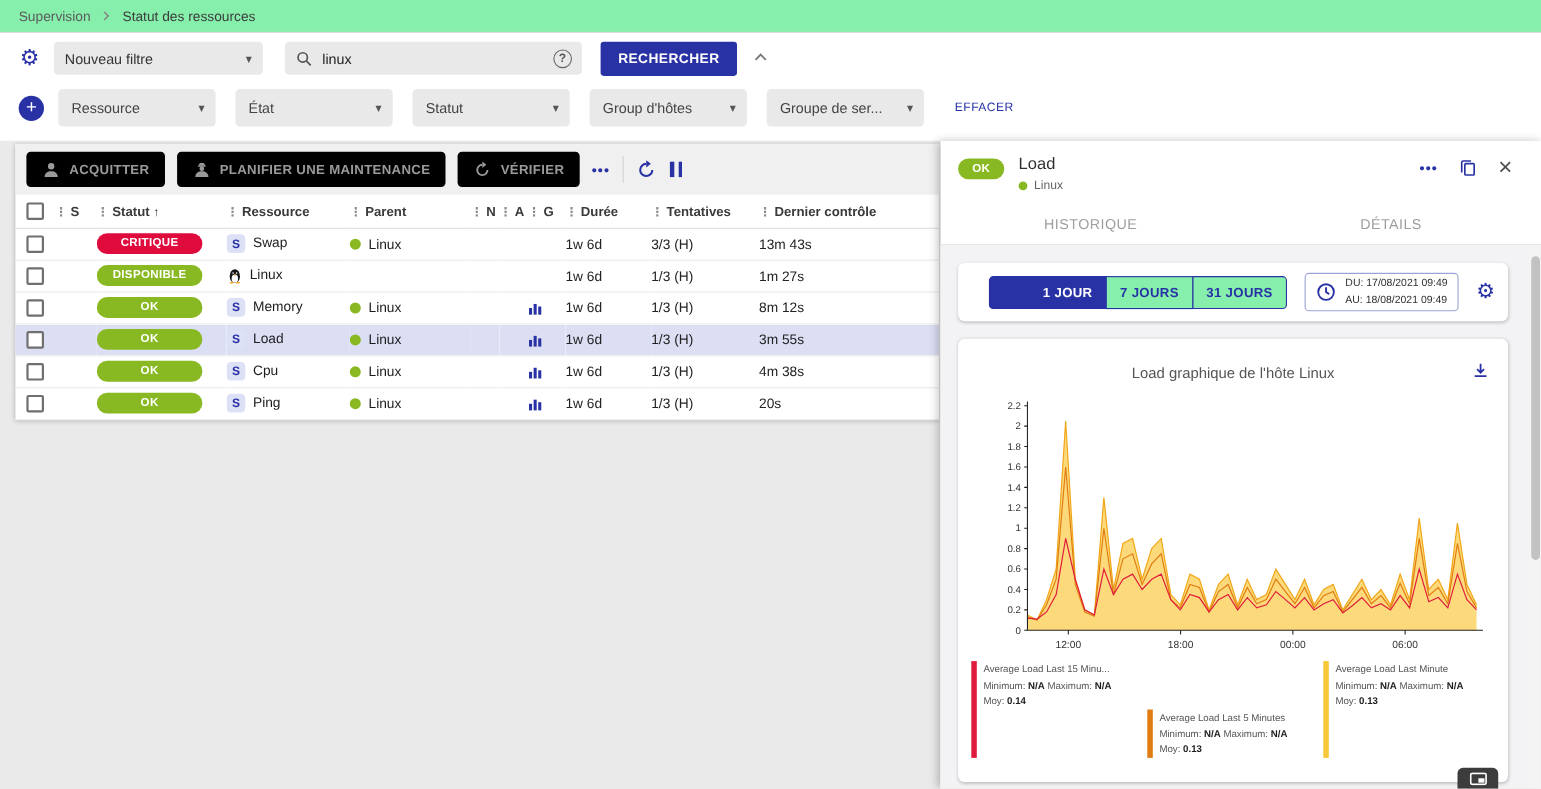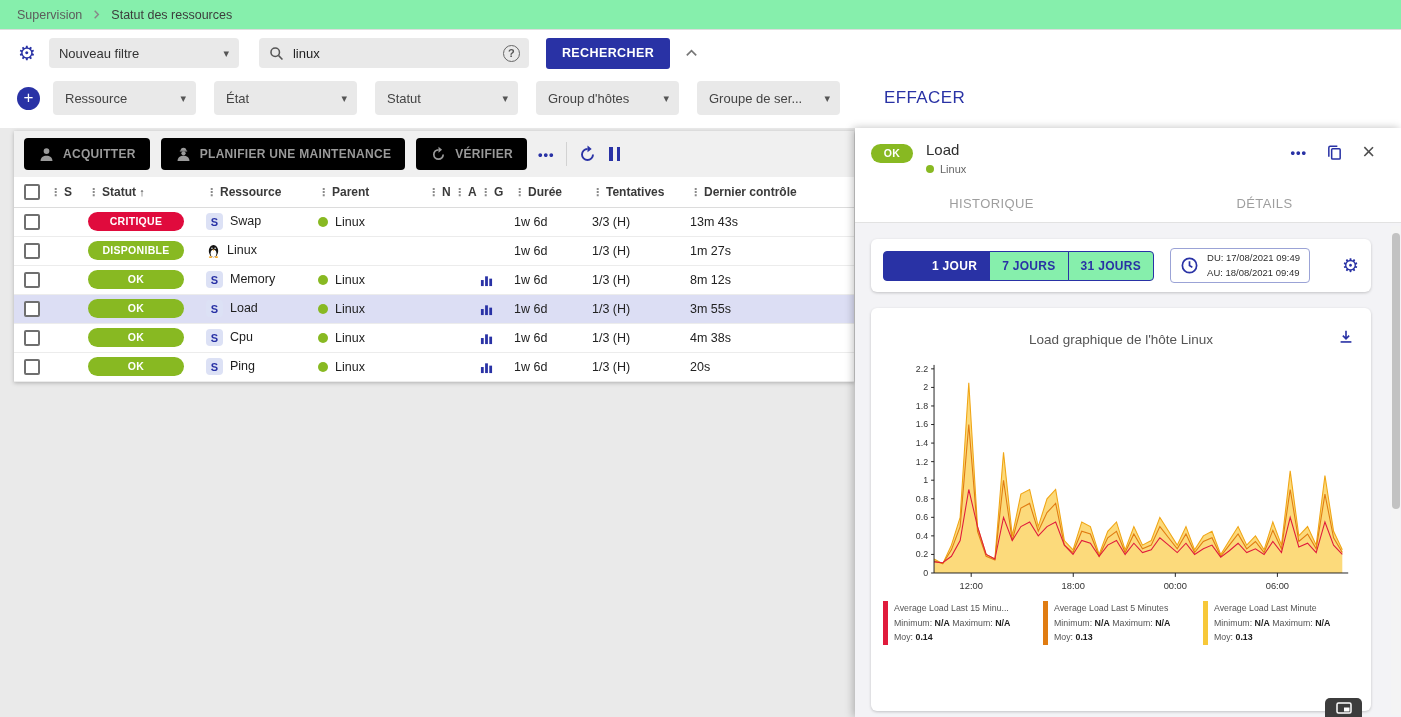--- a/index.html
+++ b/index.html
@@ -41,21 +41,21 @@
   .search-btn{margin-left:17px;height:31px;padding:0 16px;background:var(--accent);color:#fff;
     font-size:12.5px;font-weight:bold;letter-spacing:.4px;border:none;border-radius:3px;cursor:pointer;
     font-family:inherit;}
   .collapse-btn{margin-left:14px;cursor:pointer;}
   .add-btn{width:23px;height:23px;border-radius:50%;background:var(--accent);color:#fff;font-size:17px;
     line-height:22px;text-align:center;margin-left:17px;cursor:pointer;}
   .chip{width:143px;height:34px;background:#e9e9e9;border-radius:4px;margin-left:18px;display:flex;
     align-items:center;padding:0 10px 0 12px;font-size:13px;color:#444;cursor:pointer;}
   .chip:first-child{margin-left:13px;}
   #chips{display:flex;align-items:center;}
-  .effacer{margin-left:44px;color:var(--accent);font-size:17px;font-weight:500;letter-spacing:.4px;cursor:pointer;}
+  .effacer{margin-left:28px;color:var(--accent);font-size:11px;font-weight:500;letter-spacing:.4px;cursor:pointer;}
 
   
   #table-card{position:absolute;left:14px;top:131px;width:840px;background:#fff;
     box-shadow:0 1px 4px rgba(0,0,0,.25);}
   .toolbar{height:46px;background:#f0f0f0;display:flex;align-items:center;padding:0 10px;gap:11px;}
   .tbtn{height:32px;background:#000000;border-radius:4px;display:flex;align-items:center;gap:8px;
     padding:0 14px;color:#9a9a9a;font-size:12px;font-weight:bold;letter-spacing:.3px;cursor:default;}
   .more-dots{color:var(--accent);font-size:13px;letter-spacing:1px;font-weight:bold;cursor:pointer;}
   .vdiv{width:1px;height:24px;background:#d2d2d2;}
   .icon-accent{cursor:pointer;line-height:0;}
@@ -104,21 +104,21 @@
   .tabs{display:flex;border-bottom:1px solid #e2e2e2;}
   .tab{flex:1;text-align:center;padding:12px 0 11px;font-size:13px;letter-spacing:.4px;color:#9e9e9e;
     font-weight:500;cursor:pointer;}
   .tab.active{color:var(--accent);border-bottom:2px solid var(--accent);font-weight:bold;}
   .panel-content{flex:1;background:#f3f3f6;padding:16px 30px 0 16px;overflow:hidden;position:relative;}
   .time-card{background:#fff;border-radius:6px;box-shadow:0 1px 3px rgba(0,0,0,.2);
     padding:9px 12px;display:flex;align-items:center;}
   .range-group{display:flex;}
   .range-btn{height:30px;padding:0 12px;border:1px solid var(--accent);background:#86efac;color:var(--accent);
     font-size:12px;font-weight:bold;letter-spacing:.3px;margin-left:-1px;cursor:pointer;font-family:inherit;}
-  .range-btn:first-child{border-radius:4px 0 0 4px;margin-left:0;padding-left:48px;}
+  .range-btn:first-child{border-radius:4px 0 0 4px;margin-left:16px;padding-left:48px;}
   .range-btn:last-child{border-radius:0 4px 4px 0;}
   .range-btn.active{background:var(--accent);color:#fff;position:relative;z-index:1;}
   .date-box{margin-left:16px;border:1px solid #9ba3d6;border-radius:4px;padding:2px 9px;display:flex;
     align-items:center;gap:8px;cursor:pointer;}
   .date-lines{font-size:9.5px;color:#2f2f2f;line-height:1.55;font-weight:500;}
   .time-card .gear-glyph{margin-left:auto;font-size:19px;}
   .chart-card{background:#fff;border-radius:6px;box-shadow:0 1px 3px rgba(0,0,0,.2);margin-top:16px;
     padding:10px 12px;position:relative;height:403px;}
   .chart-title{text-align:center;font-size:13.5px;color:#555;margin-top:14px;}
   .download-btn{position:absolute;right:16px;top:20px;cursor:pointer;line-height:0;}
@@ -460,21 +460,21 @@
             <text x="297.856" y="232" text-anchor="middle" font-size="9.5" fill="#333">00:00</text>
             <line x1="401.856" y1="216" x2="401.856" y2="220" stroke="#222" stroke-width="1"></line>
             <text x="401.856" y="232" text-anchor="middle" font-size="9.5" fill="#333">06:00</text>
           </svg></div>
       <div class="legend-row" id="legend">
           <div class="legend-item" style="border-left-color: rgb(224, 27, 60);">
             <div>Average Load Last 15 Minu...</div>
             <div>Minimum: <b>N/A</b> Maximum: <b>N/A</b></div>
             <div>Moy: <b>0.14</b></div>
           </div>
-          <div class="legend-item" style="border-left-color: rgb(224, 124, 18);">
+          <div class="legend-item" style="border-left-color: rgb(224, 124, 18); margin-top: 44px;">
             <div>Average Load Last 5 Minutes</div>
             <div>Minimum: <b>N/A</b> Maximum: <b>N/A</b></div>
             <div>Moy: <b>0.13</b></div>
           </div>
           <div class="legend-item" style="border-left-color: rgb(247, 200, 57);">
             <div>Average Load Last Minute</div>
             <div>Minimum: <b>N/A</b> Maximum: <b>N/A</b></div>
             <div>Moy: <b>0.13</b></div>
           </div>
         </div>

